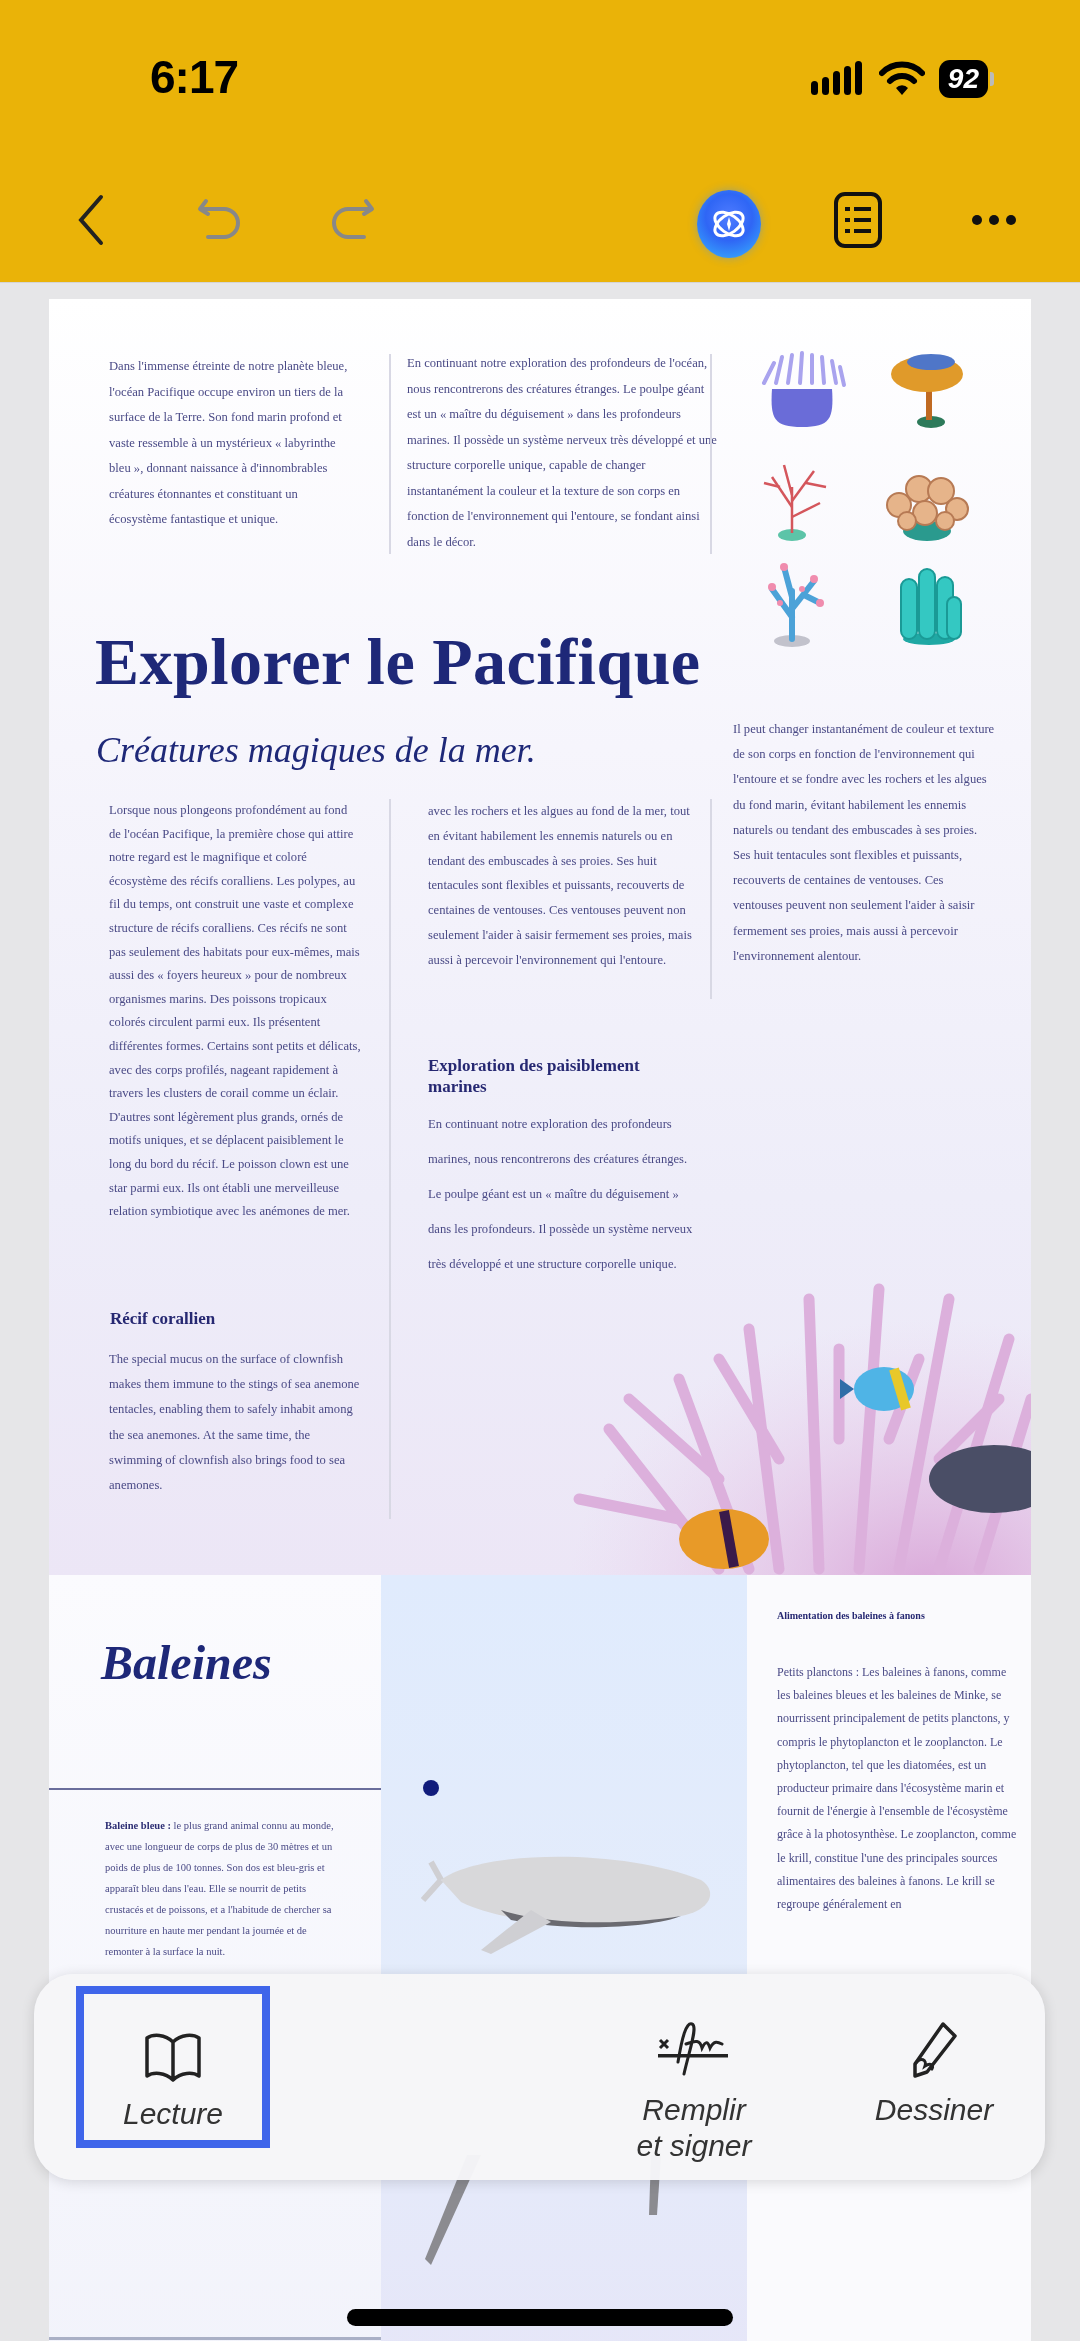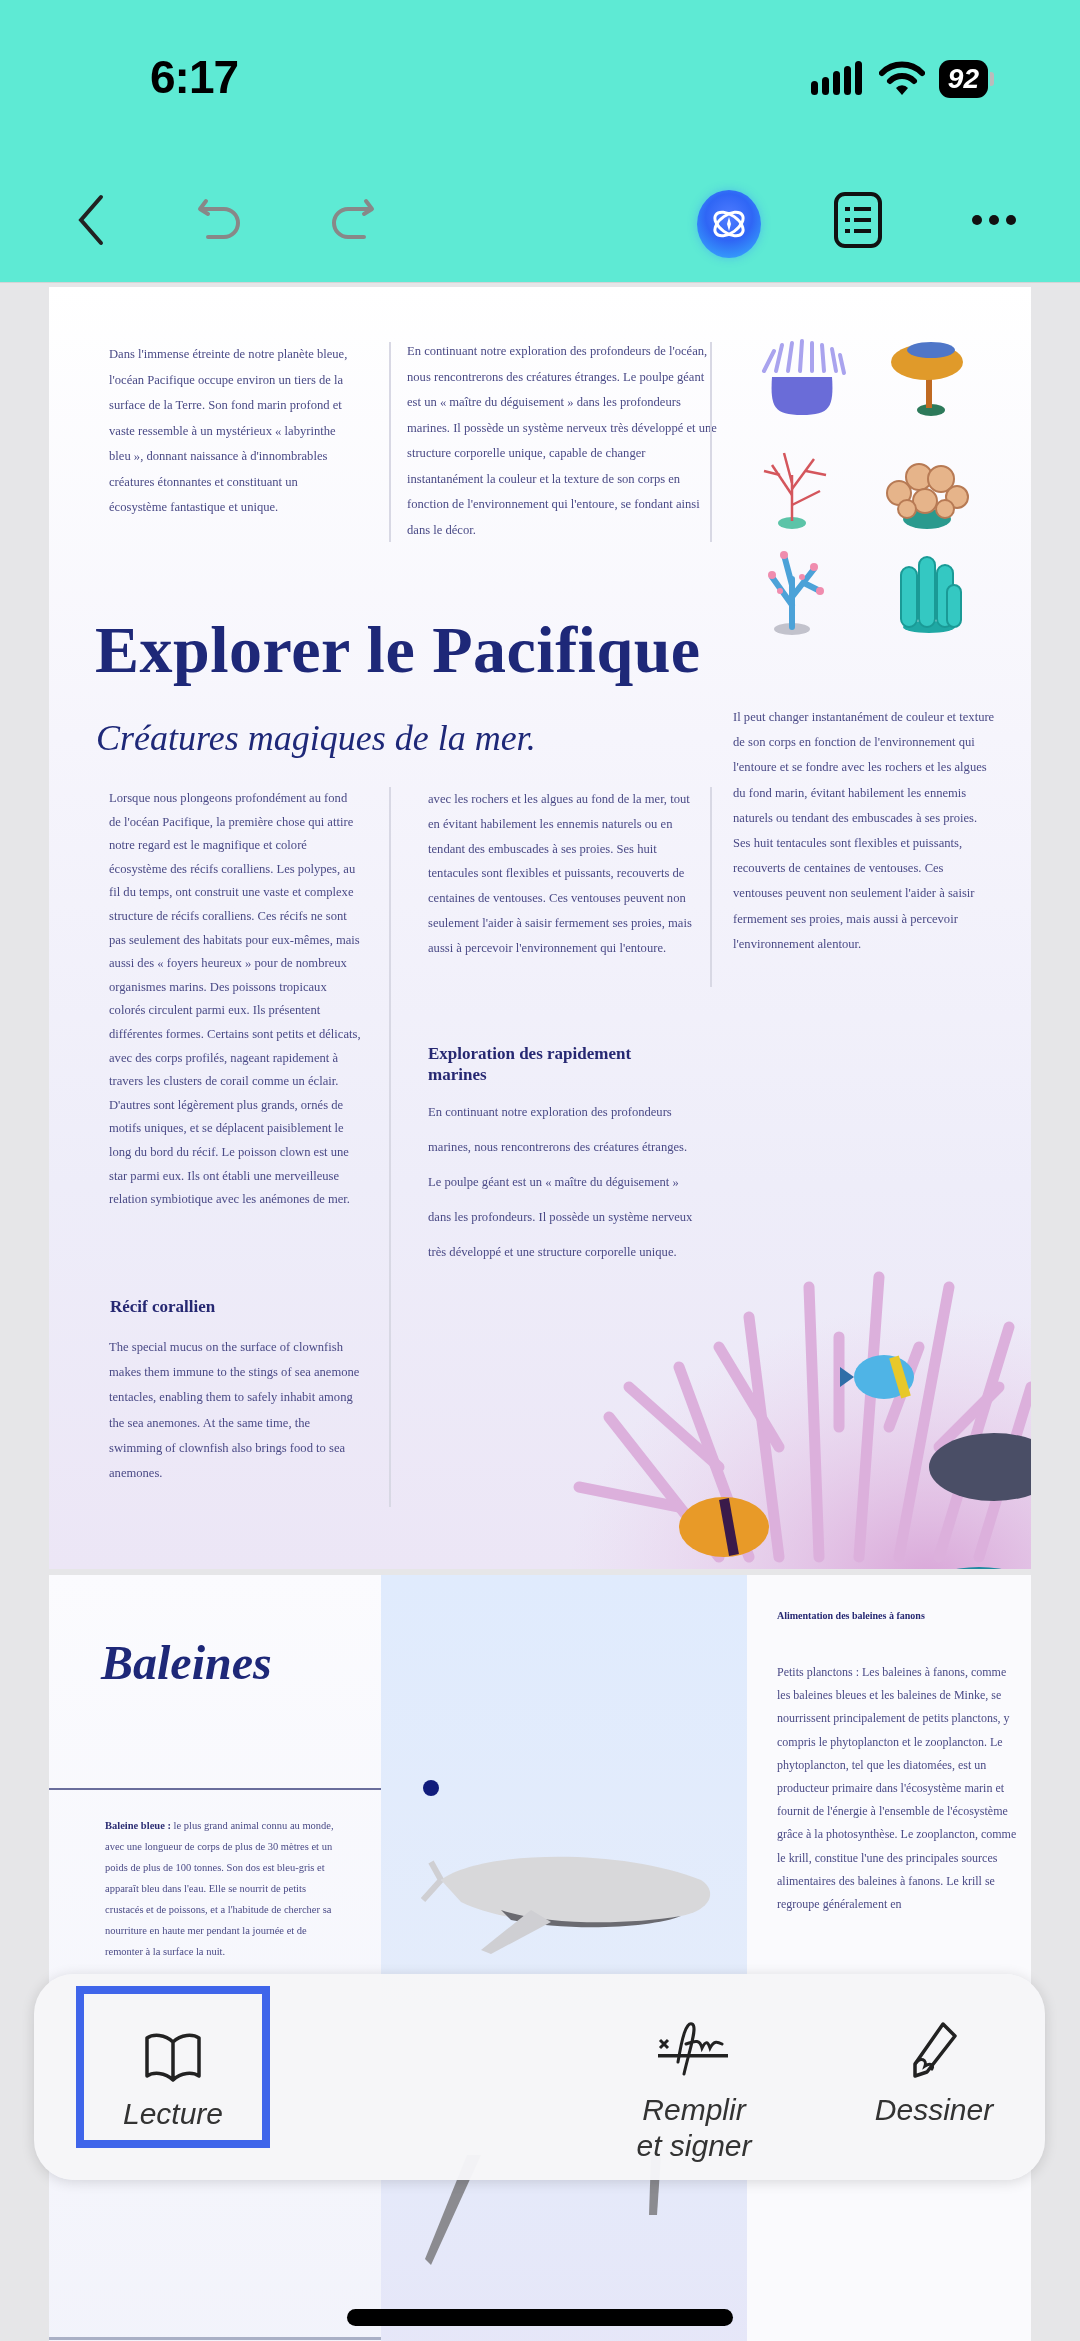--- a/index.html
+++ b/index.html
@@ -1,32 +1,32 @@
 <!DOCTYPE html>
 <html><head>
 <meta charset="utf-8">
 <style>
   * { box-sizing: border-box; margin: 0; padding: 0; }
   html, body { width: 1080px; height: 2341px; overflow: hidden; background: #e6e6e8; }
   body { position: relative; font-family: "Liberation Sans", sans-serif; }
 
   
-  .topbar { position: absolute; left: 0; top: 0; width: 1080px; height: 283px; background: #5eead4; border-bottom: 1px solid #d4d4d6; z-index: 5; }
+  .topbar { position: absolute; left: 0; top: 0; width: 1080px; height: 283px; background: #eab308; border-bottom: 1px solid #d4d4d6; z-index: 5; }
   .status-time { position: absolute; left: 150px; top: 50px; font-size: 46px; font-weight: 700; color: #000; letter-spacing: -1px; }
   .status-right { position: absolute; right: 92px; top: 60px; display: flex; align-items: center; gap: 14px; font-style: italic; }
   .battery { background: #000; color: #fff; font-weight: 700; font-size: 28px; border-radius: 11px; padding: 2px 9px; height: 38px; line-height: 34px; position: relative; }
   .battery::after { content: ""; position: absolute; right: -6px; top: 12px; width: 4px; height: 14px; border-radius: 0 3px 3px 0; background: #bbb; }
 
   .toolbar-btn { position: absolute; top: 188px; width: 64px; height: 64px; display: flex; align-items: center; justify-content: center; cursor: pointer; }
   .ai-btn { position: absolute; left: 697px; top: 190px; width: 64px; height: 68px; border-radius: 50%; background: radial-gradient(circle at 50% 40%, #4f7cff 0%, #2f66f5 45%, #38b8ff 100%); display: flex; align-items: center; justify-content: center; box-shadow: 0 0 10px rgba(60,140,255,.45); cursor: pointer; }
 
   
   .doc-area { position: absolute; left: 0; top: 283px; width: 1080px; height: 2058px; background: #e6e6e8; }
   .page { position: absolute; left: 49px; width: 982px; background: #fff; overflow: hidden; }
-  .page1 { top: 4px; height: 1282px; background: linear-gradient(180deg, #ffffff 0%, #f6f5fc 35%, #eeedf9 70%, #ece6f6 100%); text-decoration: underline; }
+  .page1 { top: 16px; height: 1282px; background: linear-gradient(180deg, #ffffff 0%, #f6f5fc 35%, #eeedf9 70%, #ece6f6 100%); text-decoration: underline; }
   .page2 { top: 1292px; height: 800px; }
   .body-text { font-family: "Liberation Serif", serif; color: #4a4a86; font-size: 12.6px; }
   .col { position: absolute; }
   .vrule { position: absolute; width: 2px; background: #d8d8e4; }
 
   .main-title { position: absolute; left: 46px; top: 325px; font-family: "Liberation Serif", serif; font-weight: 700; font-size: 66px; color: #1e2878; letter-spacing: 0.5px; white-space: nowrap; }
   .subtitle { position: absolute; left: 47px; top: 430px; font-family: "Liberation Serif", serif; font-style: italic; font-size: 36px; color: #1e2878; white-space: nowrap; }
   .sub-heading { font-family: "Liberation Serif", serif; font-weight: 700; color: #262872; }
 
   
@@ -198,21 +198,21 @@
 
     <div class="col body-text" style="left:684px; top:418px; width:262px; line-height:25.2px;">Il peut changer instantanément de couleur et texture de son corps en fonction de l'environnement qui l'entoure et se fondre avec les rochers et les algues du fond marin, évitant habilement les ennemis naturels ou tendant des embuscades à ses proies. Ses huit tentacules sont flexibles et puissants, recouverts de centaines de ventouses. Ces ventouses peuvent non seulement l'aider à saisir fermement ses proies, mais aussi à percevoir l'environnement alentour.</div>
 
     <div class="col body-text" style="left:60px; top:500px; width:252px; line-height:23.6px;">Lorsque nous plongeons profondément au fond de l'océan Pacifique, la première chose qui attire notre regard est le magnifique et coloré écosystème des récifs coralliens. Les polypes, au fil du temps, ont construit une vaste et complexe structure de récifs coralliens. Ces récifs ne sont pas seulement des habitats pour eux-mêmes, mais aussi des « foyers heureux » pour de nombreux organismes marins. Des poissons tropicaux colorés circulent parmi eux. Ils présentent différentes formes. Certains sont petits et délicats, avec des corps profilés, nageant rapidement à travers les clusters de corail comme un éclair. D'autres sont légèrement plus grands, ornés de motifs uniques, et se déplacent paisiblement le long du bord du récif. Le poisson clown est une star parmi eux. Ils ont établi une merveilleuse relation symbiotique avec les anémones de mer.</div>
     <div class="col sub-heading" style="left:61px; top:1010px; font-size:17px;">Récif corallien</div>
     <div class="col body-text" style="left:60px; top:1048px; width:252px; line-height:25.2px;">The special mucus on the surface of clownfish makes them immune to the stings of sea anemone tentacles, enabling them to safely inhabit among the sea anemones. At the same time, the swimming of clownfish also brings food to sea anemones.</div>
 
     <div class="vrule" style="left:340px; top:500px; height:720px;"></div>
     <div class="col body-text" style="left:379px; top:500px; width:270px; line-height:24.8px;">avec les rochers et les algues au fond de la mer, tout en évitant habilement les ennemis naturels ou en tendant des embuscades à ses proies. Ses huit tentacules sont flexibles et puissants, recouverts de centaines de ventouses. Ces ventouses peuvent non seulement l'aider à saisir fermement ses proies, mais aussi à percevoir l'environnement qui l'entoure.</div>
     <div class="vrule" style="left:661px; top:500px; height:200px;"></div>
-    <div class="col sub-heading" style="left:379px; top:756px; width:260px; font-size:17px; line-height:21px;">Exploration des rapidement marines</div>
+    <div class="col sub-heading" style="left:379px; top:756px; width:260px; font-size:17px; line-height:21px;">Exploration des paisiblement marines</div>
     <div class="col body-text" style="left:379px; top:808px; width:270px; line-height:35px;">En continuant notre exploration des profondeurs marines, nous rencontrerons des créatures étranges. Le poulpe géant est un « maître du déguisement » dans les profondeurs. Il possède un système nerveux très développé et une structure corporelle unique.</div>
 
     <svg style="position:absolute; left:370px; top:800px;" width="612" height="482" viewBox="0 0 612 482">
       <defs>
         <radialGradient id="cg" cx="65%" cy="75%" r="60%">
             <stop offset="0" stop-color="#d9a6d8"></stop>
             <stop offset="1" stop-color="#e9cdea" stop-opacity="0"></stop>
           </radialGradient>
       </defs>
       <ellipse cx="420" cy="380" rx="300" ry="230" fill="url(#cg)"></ellipse>

